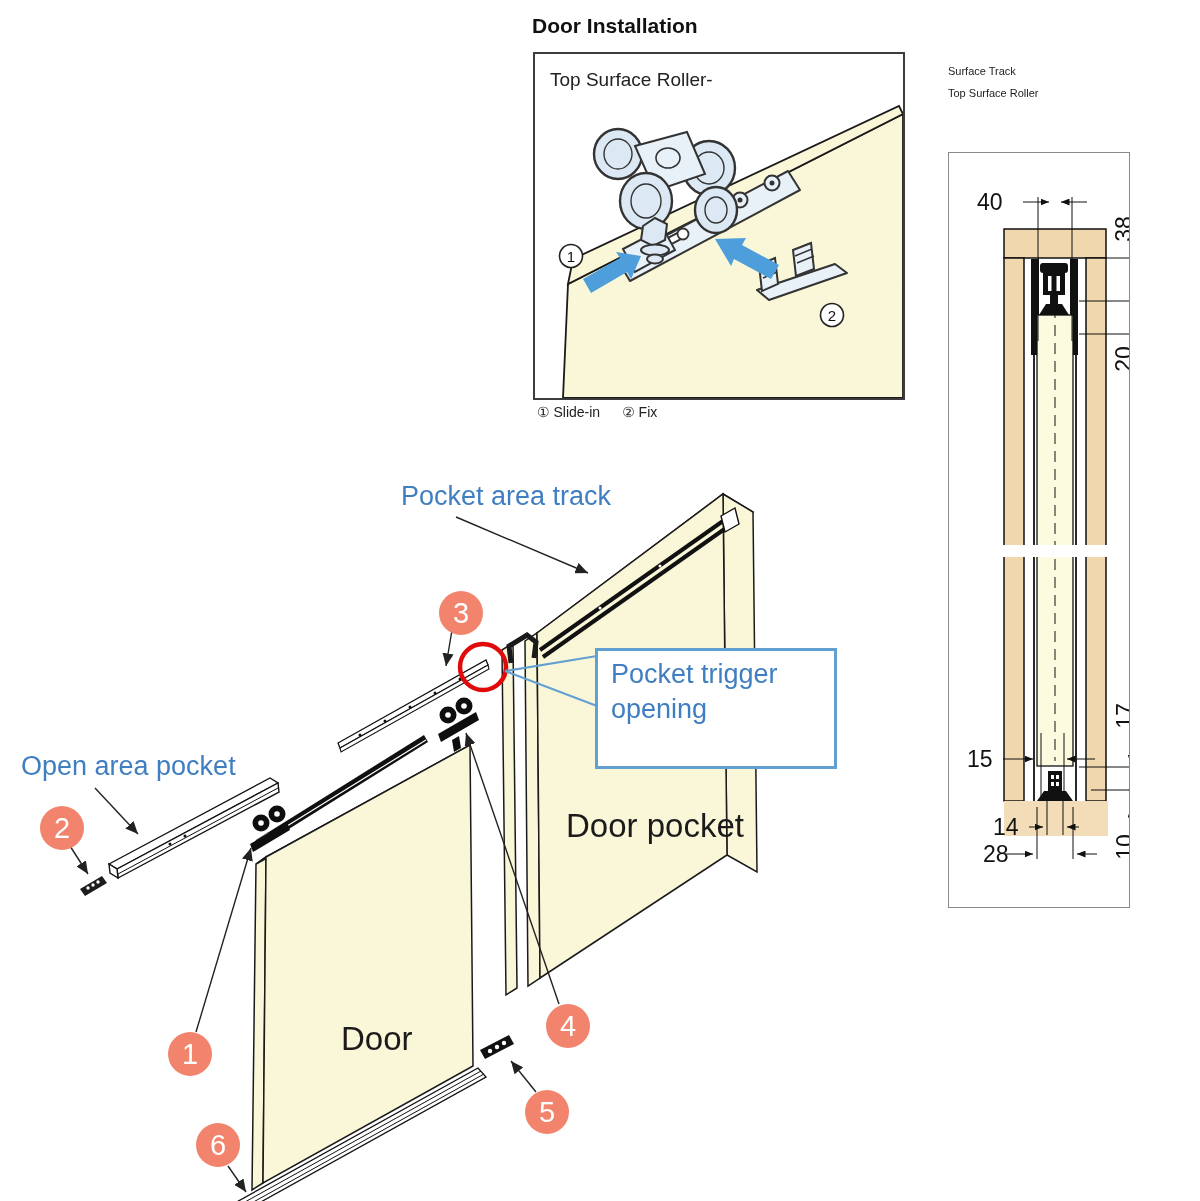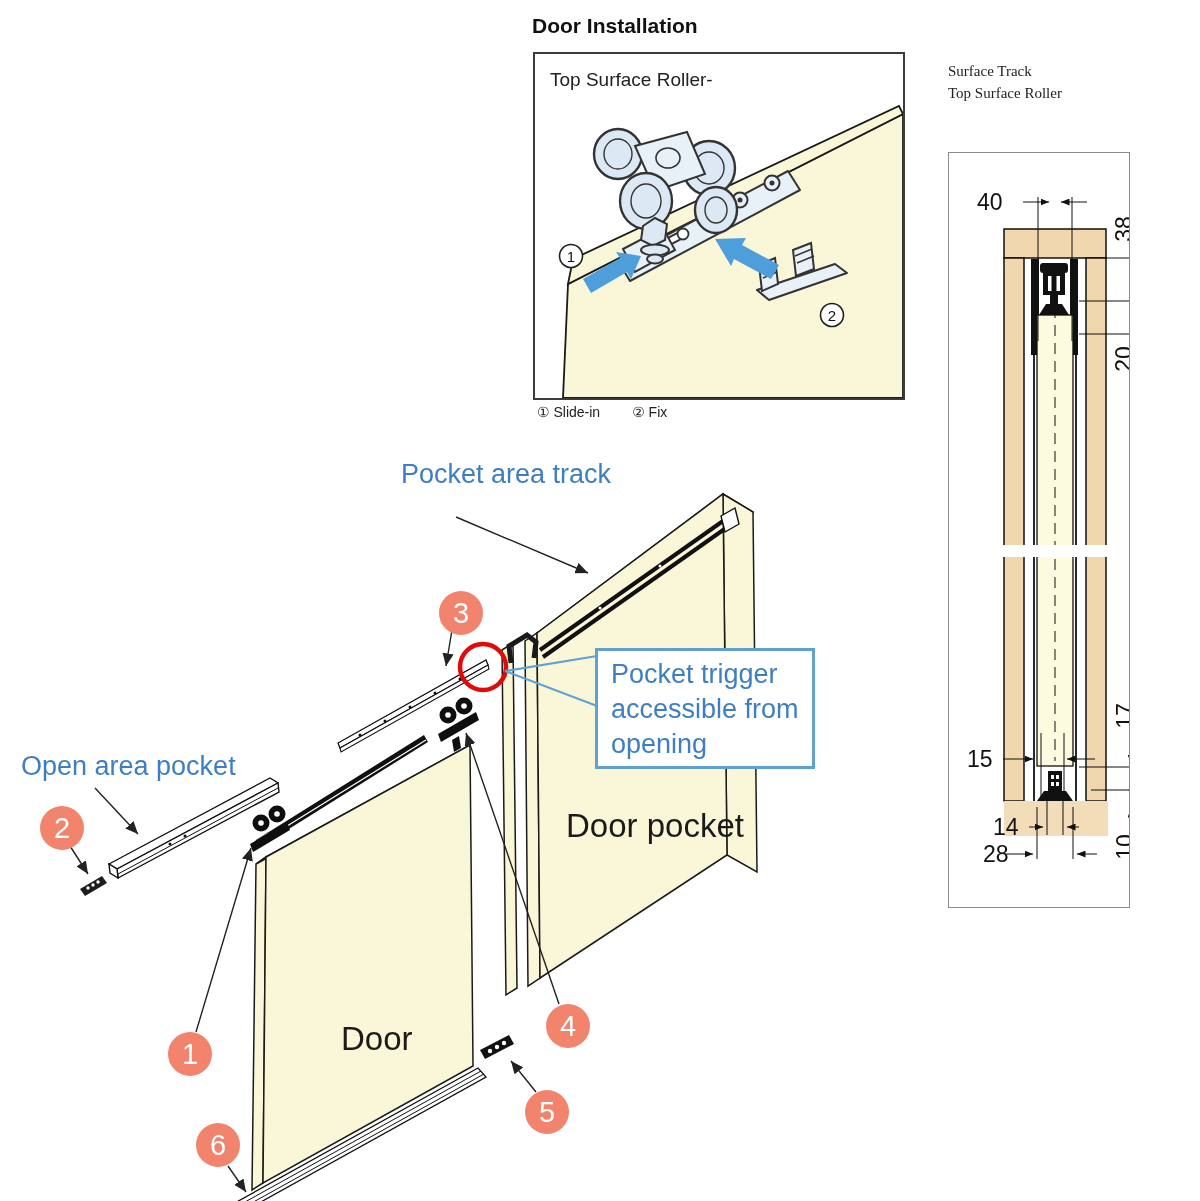--- a/index.html
+++ b/index.html
@@ -3,29 +3,29 @@
 <meta charset="utf-8">
 <style>
   html,body { margin:0; padding:0; background:#fff; }
   .canvas { position:relative; width:1200px; height:1201px; background:#fff;
             font-family:"Liberation Sans", sans-serif; overflow:hidden; }
   .abs { position:absolute; }
   .page-title { left:532px; top:14px; font-size:21px; font-weight:bold; color:#111; }
   .top-box { left:533px; top:52px; width:372px; height:348px; border:2px solid #3c3c3c;
              box-sizing:border-box; overflow:hidden; }
   .top-box-label { position:absolute; left:15px; top:15px; font-size:19px; color:#222; }
-  .steps-caption { left:537px; top:404px; font-size:14px; color:#222; display:flex; gap:32px; }
-  .right-title { left:948px; top:60px; font-size:15px; color:#222; line-height:22px;font-family:Liberation Serif, serif; }
+  .steps-caption { left:537px; top:404px; font-size:14px; color:#222; display:flex; gap:22px; }
+  .right-title { left:948px; top:60px; font-size:11px; color:#222; line-height:22px; }
   .right-box { left:948px; top:152px; width:182px; height:756px; border:1.5px solid #8a8a8a;
                box-sizing:border-box; overflow:hidden; }
   .main-svg { left:0; top:440px; }
   .label { position:absolute; white-space:nowrap; }
   .blue { color:#3E7EC1; font-size:27px; }
   .dark { color:#1b1b1b; font-size:33px; }
-  .callout { left:595px; top:648px; width:220px; height:121px; border:3px solid #62A0D2;
+  .callout { left:595px; top:648px; width:242px; height:121px; border:3px solid #62A0D2;
              background:#fff; box-sizing:border-box; color:#3E7EC1; font-size:27px;
              line-height:35px; padding:6px 0 0 13px; }
   .marker { width:44px; height:44px; border-radius:50%; background:#F2836C; color:#fff;
             font-size:29px; display:flex; align-items:center; justify-content:center; }
   svg text { font-family:"Liberation Sans", sans-serif; fill:#111; }
 </style>
 </head>
 <body>
 
 <div class="canvas">
@@ -248,28 +248,27 @@
       <line x1="95" y1="788" x2="138" y2="834" marker-end="url(#ma)"></line>
       <line x1="452" y1="630" x2="446" y2="666" marker-end="url(#ma)"></line>
       <line x1="70" y1="846" x2="88" y2="874" marker-end="url(#ma)"></line>
       <line x1="196" y1="1032" x2="251" y2="848" marker-end="url(#ma)"></line>
       <line x1="559" y1="1004" x2="466" y2="733" marker-end="url(#ma)"></line>
       <line x1="536" y1="1092" x2="511" y2="1061" marker-end="url(#ma)"></line>
       <line x1="228" y1="1166" x2="246" y2="1192" marker-end="url(#ma)"></line>
     </g>
   </svg>
 
-  <div class="abs label blue" style="left:401px; top:459px;">Pocket area track</div>
+  <div class="abs label blue" style="left:401px; top:481px;">Pocket area track</div>
   <div class="abs label blue" style="left:21px; top:751px;">Open area pocket</div>
   <div class="abs label dark" style="left:341px; top:992px;margin-top:28px;">Door</div>
   <div class="abs label dark" style="left:566px; top:807px;">Door pocket</div>
 
   <div class="abs callout">
     <div>Pocket trigger</div>
-    <div>accessible from</div>
     <div>opening</div>
   </div>
 
   <div class="abs marker" style="left:168px; top:1032px;">1</div>
   <div class="abs marker" style="left:40px; top:806px;">2</div>
   <div class="abs marker" style="left:439px; top:591px;">3</div>
   <div class="abs marker" style="left:546px; top:1004px;">4</div>
   <div class="abs marker" style="left:525px; top:1090px;">5</div>
   <div class="abs marker" style="left:196px; top:1123px;">6</div>
 

